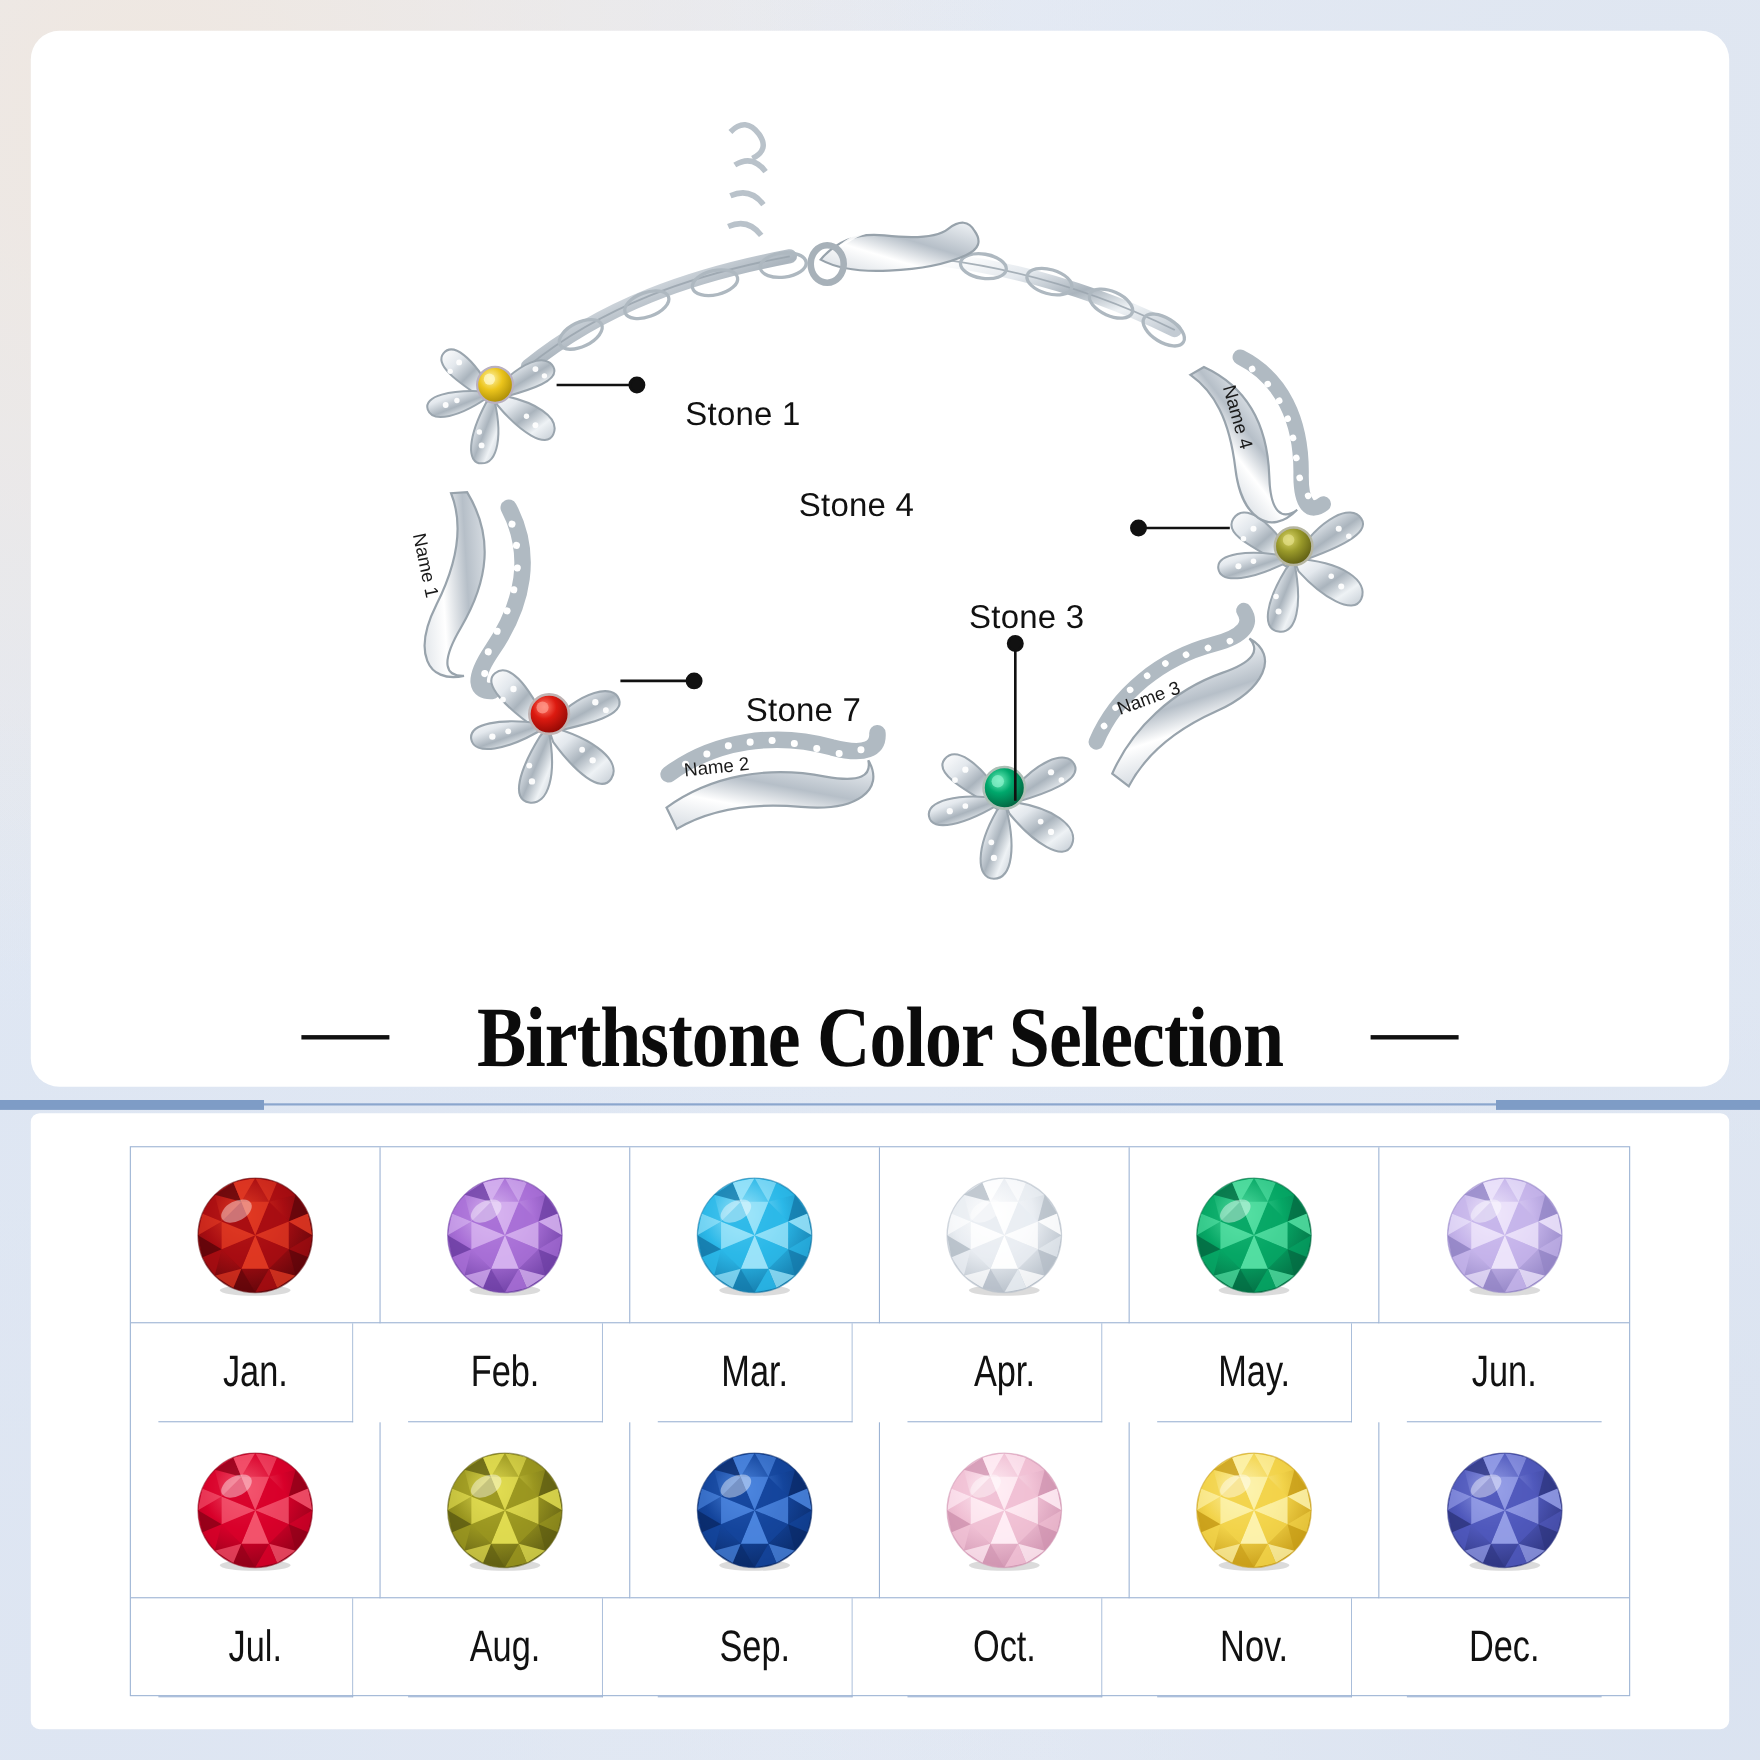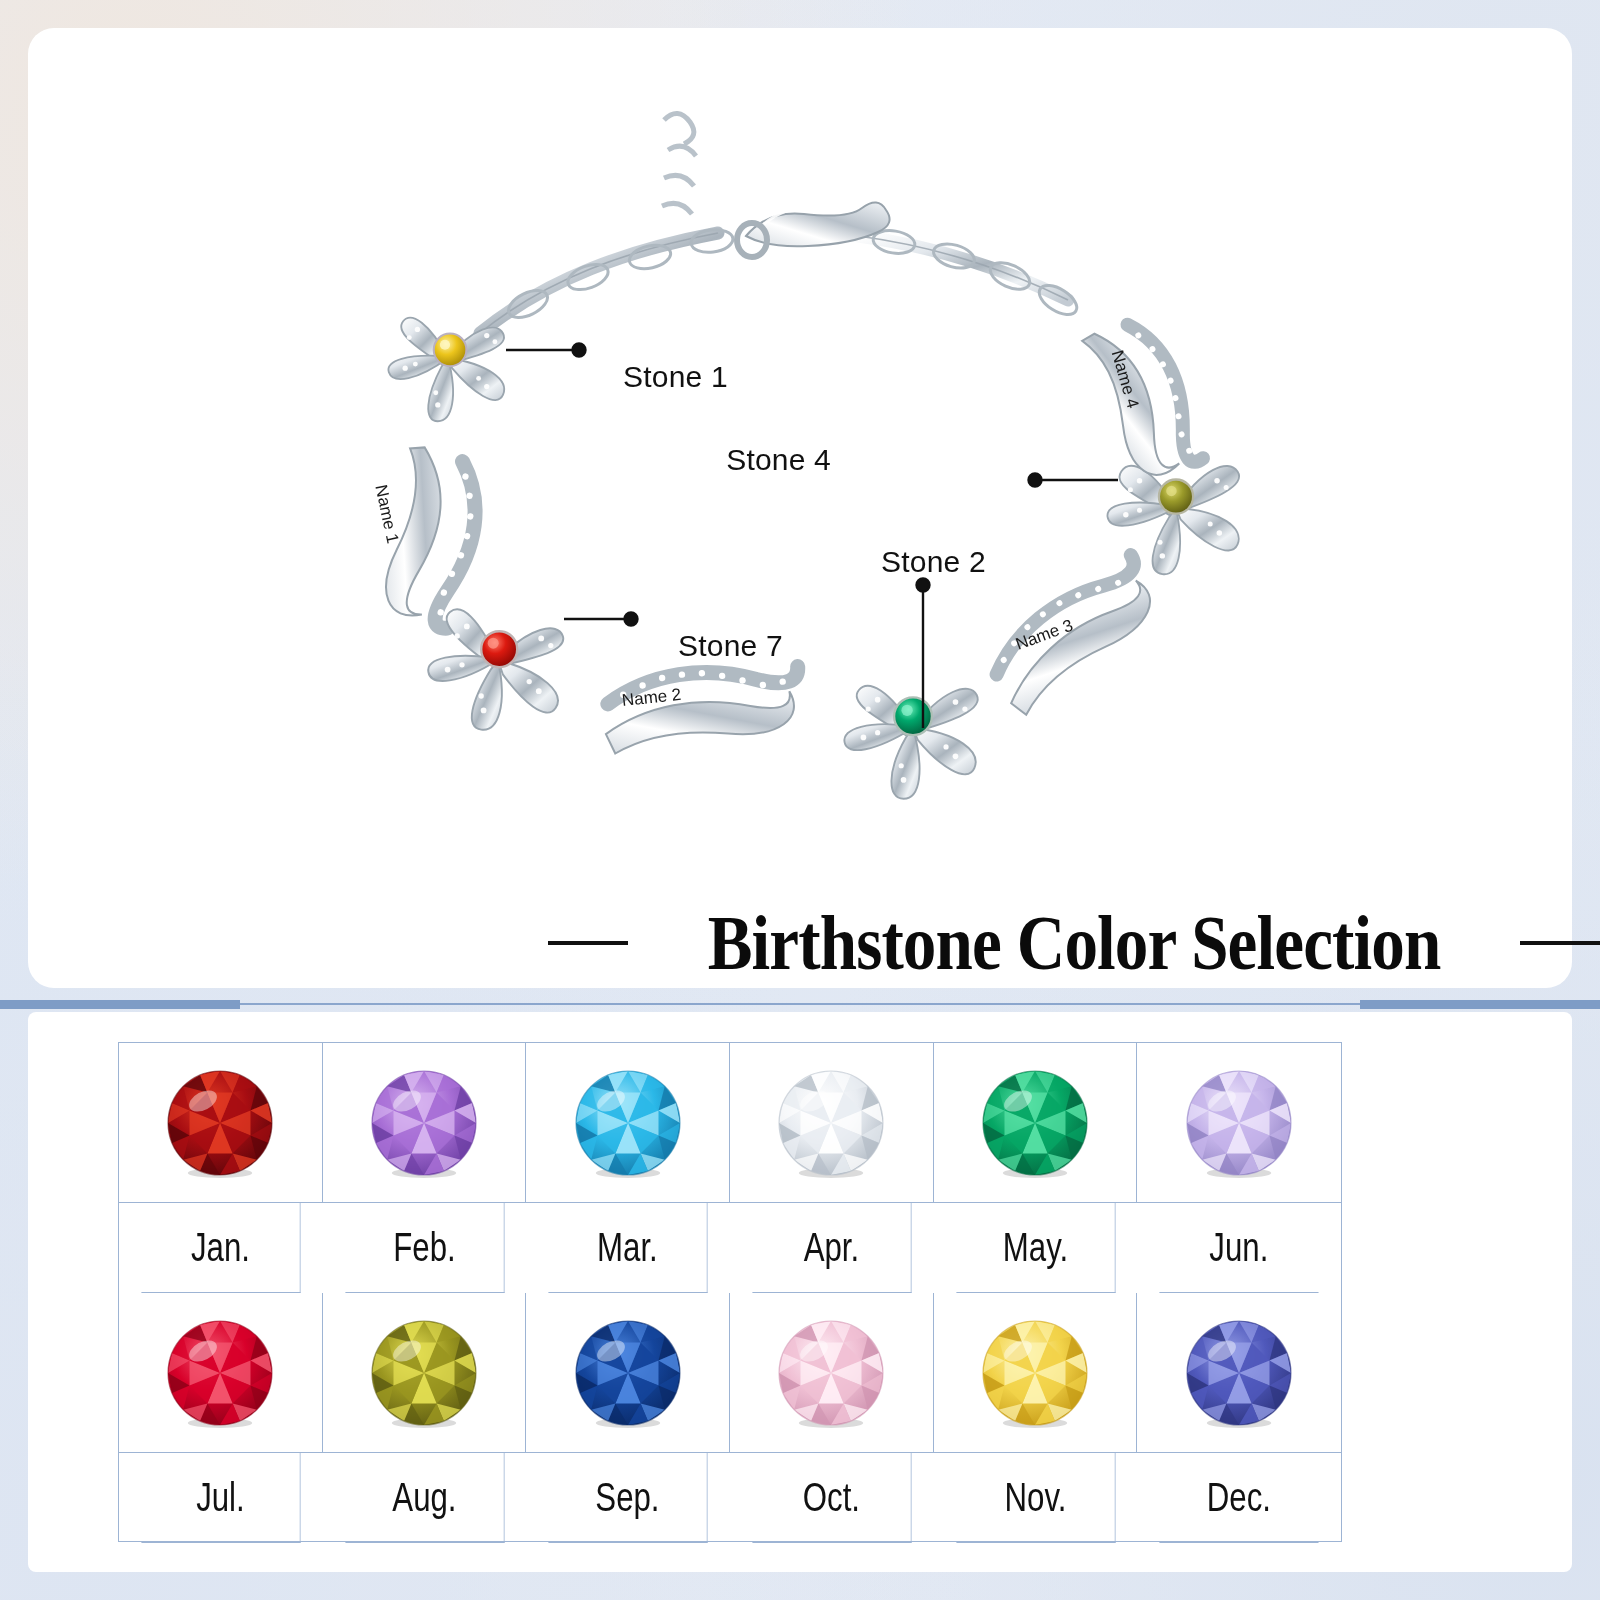--- a/index.html
+++ b/index.html
@@ -30,21 +30,21 @@
   
   #divider-wrap{position:absolute;left:0;top:1000px;width:1600px;height:8px;}
   #divider-line{position:absolute;left:0;top:3px;width:1600px;height:2px;background:#8ba6cd;}
   .divider-cap{position:absolute;top:0;width:240px;height:9px;background:#7e9cc6;}
   #divider-cap-left{left:0;}
   #divider-cap-right{right:0;}
 
   
   #title-row{
     position:absolute;left:0;top:898px;width:1600px;
-    display:flex;align-items:center;justify-content:flex-end;gap:16px;
+    display:flex;align-items:center;justify-content:center;gap:16px;
   }
   .title-rule{width:80px;height:4px;background:#111;}
   #page-title{
     font-family:"Liberation Serif",serif;
     font-weight:bold;font-size:78px;color:#0b0b0b;
     letter-spacing:-1px;white-space:nowrap;
     transform:scaleX(0.86);transform-origin:center;
     padding:0 4px;
   }
 
@@ -56,21 +56,21 @@
   .callout{position:absolute;font-size:30px;color:#111;white-space:nowrap;letter-spacing:.2px;}
 
   
   .engrave{
     position:absolute;font-size:17px;color:#1a1a1a;white-space:nowrap;
     font-family:"Liberation Sans",sans-serif;
   }
 
   
   #stone-grid{
-    position:absolute;left:118px;top:1042px;width:1224px;height:500px;
+    position:absolute;left:118px;top:1042px;width:1364px;height:500px;
     border:1px solid #9db4d4;box-sizing:border-box;
     display:grid;grid-template-columns:repeat(6,1fr);
     grid-template-rows:160px 90px 160px 90px;
   }
   .gem-cell,.label-cell{
     border-right:1px solid #9db4d4;border-bottom:1px solid #9db4d4;
     box-sizing:border-box;display:flex;align-items:center;justify-content:center;
   }
   .gem-cell:nth-child(6n),.label-cell:nth-child(6n){border-right:none;}
   .label-cell{font-size:40px;color:#111;transform:scaleX(0.78);}
@@ -322,21 +322,21 @@
         <line x1="895" y1="560" x2="895" y2="700"></line>
         <circle cx="895" cy="557" r="6.5"></circle>
 
         <line x1="1010" y1="452" x2="1090" y2="452"></line>
         <circle cx="1007" cy="452" r="6.5"></circle>
       </g>
     </svg>
 
     <div class="callout" style="left:595px;top:332px;">Stone 1</div>
     <div class="callout" style="left:650px;top:601px;">Stone 7</div>
-    <div class="callout" style="left:853px;top:517px;">Stone 2</div>
+    <div class="callout" style="left:853px;top:517px;">Stone 3</div>
     <div class="callout" style="left:803px;top:432px;transform:translate(-100%,-50%);">Stone 4</div>
 
     <div class="engrave" style="left:362px;top:455px;transform:rotate(78deg);transform-origin:left top;">Name 1</div>
     <div class="engrave" style="left:593px;top:663px;transform:rotate(-6deg);transform-origin:left top;">Name 2</div>
     <div class="engrave" style="left:985px;top:608px;transform:rotate(-20deg);transform-origin:left top;">Name 3</div>
     <div class="engrave" style="left:1098px;top:320px;transform:rotate(74deg);transform-origin:left top;">Name 4</div>
   </div>
 
   <div id="title-row">
     <div class="title-rule"></div>

